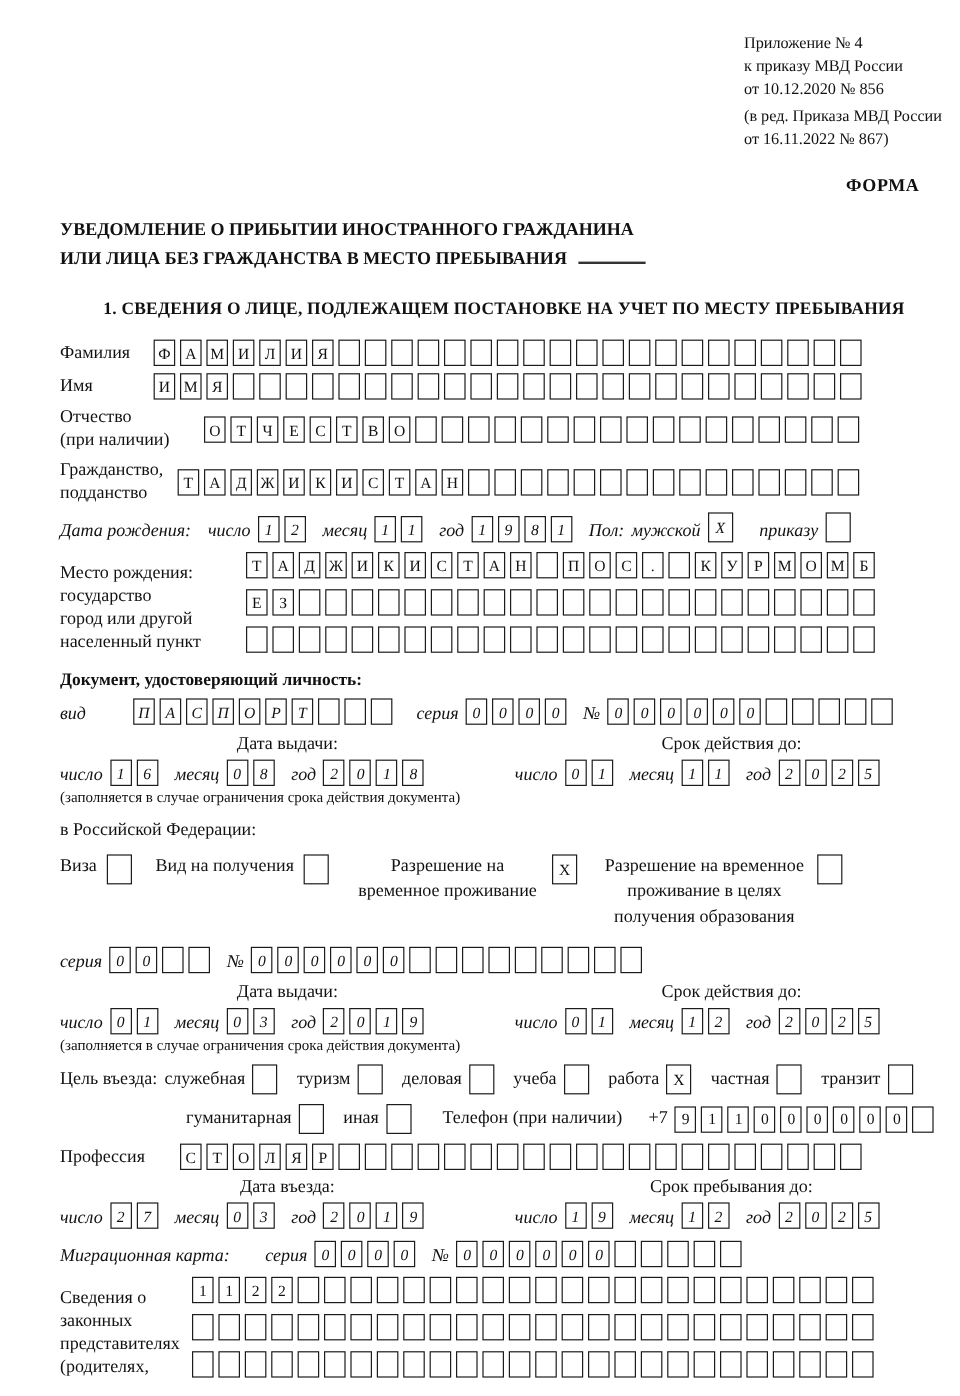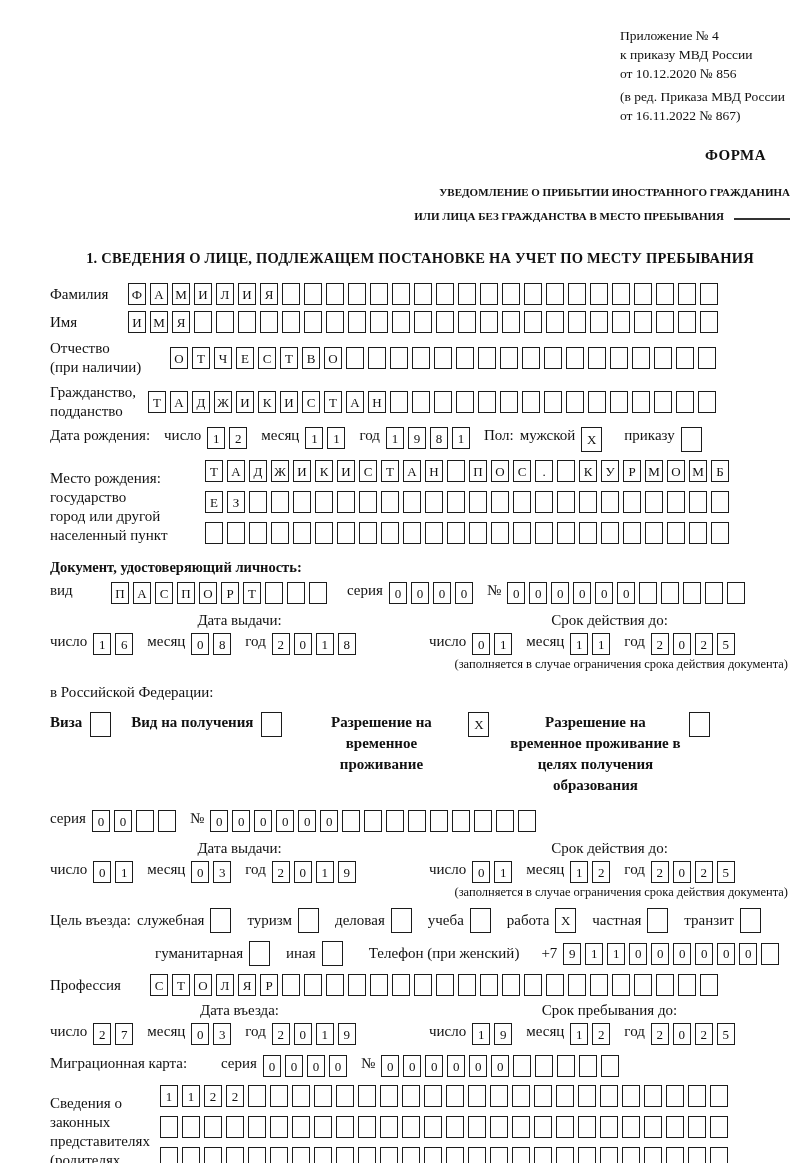--- a/index.html
+++ b/index.html
@@ -2,49 +2,49 @@
 <html><head>
 <meta charset="utf-8">
 <style>
   html,body{margin:0;padding:0;background:#fff;}
   body{width:800px;height:1163px;overflow:hidden;font-family:"Liberation Serif","DejaVu Serif",serif;color:#111;}
   .page{padding:26px 10px 0 50px;width:740px;}
   
   .hdr{margin-left:570px;font-size:13.5px;line-height:19px;}
   .hdr .gap{height:4px;}
   .forma{margin-left:655px;margin-top:22px;font-weight:bold;font-size:15px;letter-spacing:.5px;}
-  .title{margin-top:16px;text-align:right;font-weight:bold;font-size:11px;line-height:24px;}
+  .title{margin-top:16px;text-align:left;font-weight:bold;font-size:15px;line-height:24px;}
   .blank-line{display:inline-block;width:56px;border-bottom:2px solid #333;height:14px;margin-left:10px;}
   .sec-head{margin-top:22px;margin-bottom:16px;text-align:center;font-weight:bold;font-size:14.5px;letter-spacing:.2px;}
   
   .frow{display:flex;align-items:center;margin-bottom:6px;font-size:15px;}
   .lbl{line-height:19px;}
   .w78{width:78px;flex:none;} .w120{width:120px;flex:none;} .w98{width:98px;flex:none;}
   .w155{width:155px;flex:none;} .w55{width:55px;flex:none;} .w100{width:100px;flex:none;}
   .w165{width:165px;flex:none;} .w110{width:110px;flex:none;}
   .cells{display:flex;flex-wrap:nowrap;}
   .cell{display:inline-flex;flex:none;align-items:center;justify-content:center;
         width:16px;height:20px;border:1.6px solid #1c1c1c;margin-right:4px;
         font-size:13px;line-height:1;background:#fff;}
   .stack .cells{margin-bottom:9px;}
   .cb .cell{width:19px;height:23px;}
   
-  .dr{display:flex;align-items:flex-start;font-size:15px;}
+  .dr{display:flex;align-items:flex-end;font-size:15px;font-style:italic;}
   .dr .t{margin-right:6px;}
   .dr .cells{margin-right:10px;}
   .two-col{display:flex;margin-bottom:2px;}
   .col-l{flex:1.05;} .col-r{flex:1;}
   .dc-head{text-align:center;font-size:15px;margin-bottom:4px;}
-  .note{font-size:12.5px;text-align:right;margin:2px 2px 8px 0;}
+  .note{font-size:12.5px;text-align:left;margin:2px 2px 8px 0;}
   .doc-head{text-align:left;font-weight:bold;font-size:14.5px;margin:4px 0 6px 0;}
   .intro{font-size:15px;line-height:24px;}
   
   .opts{display:flex;align-items:flex-start;margin:8px 0 14px 0;font-size:15px;}
   .opt{display:flex;align-items:flex-start;margin-right:16px;}
-  .opt .olbl{line-height:21px;margin-right:8px;font-weight:bold;}
+  .opt .olbl{line-height:21px;margin-right:8px;}
   .opt .center{text-align:center;}
   .opt .w150{width:158px;} .opt .w170{width:172px;}
   .nowrap{white-space:nowrap;}
   .purpose{display:flex;align-items:center;flex-wrap:nowrap;font-size:15px;margin-bottom:8px;}
   .purpose .plbl{margin-right:6px;white-space:nowrap;}
   .purpose .cb{margin-right:12px;}
   .indent105{margin-left:105px;}
 </style>
 </head>
 <body>
@@ -550,21 +550,21 @@
 
   <div class="purpose indent105">
     <span class="plbl">гуманитарная</span>
     <span class="cells cb">
         <span class="cell"></span>
       </span>
     <span class="plbl">иная</span>
     <span class="cells cb" style="margin-right:22px;">
         <span class="cell"></span>
       </span>
-    <span class="plbl" style="margin-right:22px;">Телефон (при женский)</span>
+    <span class="plbl" style="margin-right:22px;">Телефон (при наличии)</span>
     <span class="plbl">+7</span>
     <span class="cells">
         <span class="cell">9</span>
         <span class="cell">1</span>
         <span class="cell">1</span>
         <span class="cell">0</span>
         <span class="cell">0</span>
         <span class="cell">0</span>
         <span class="cell">0</span>
         <span class="cell">0</span>

